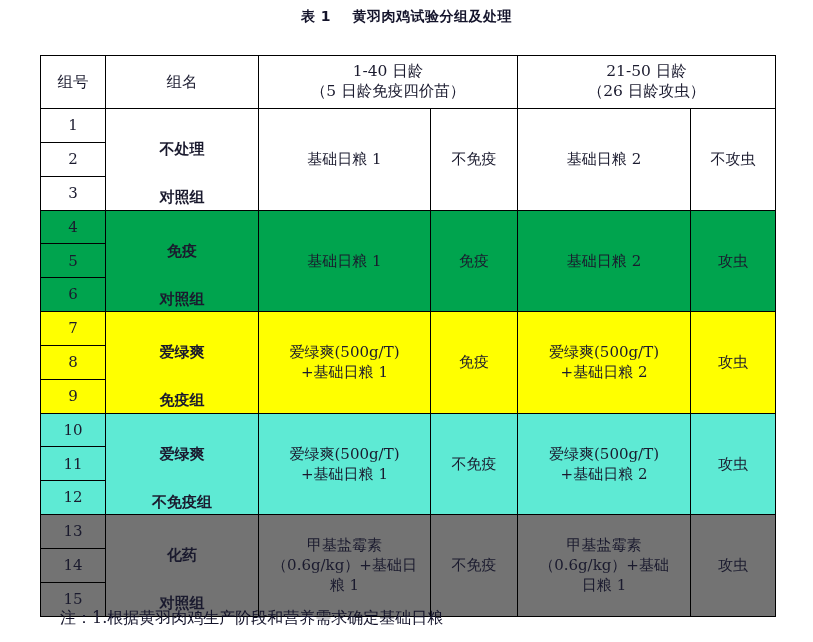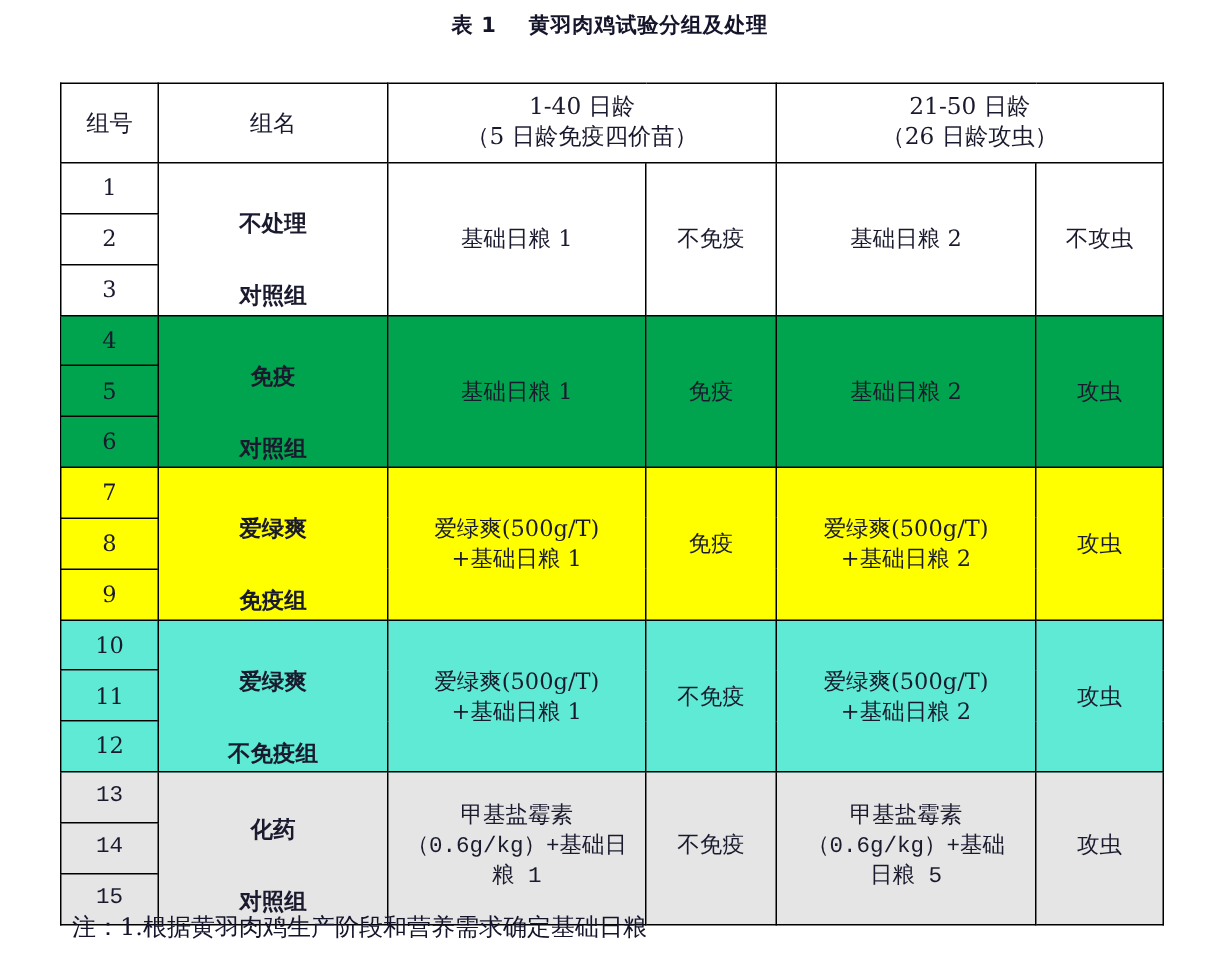--- a/index.html
+++ b/index.html
@@ -88,26 +88,26 @@
   td.txt .tl { display: block; white-space: pre; }
 
   
   tr.blk-plain td.grpname { font-weight: 700; }
 
   
   .bg-white  { background: #ffffff; }
   .bg-green  { background: #00A44E; }
   .bg-yellow { background: #FFFF00; }
   .bg-orange { background: #5eead4; }
-  .bg-ltgrn  { background: #e5e5e5; font-family: Liberation Mono, monospace; }
+  .bg-ltgrn  { background: #737373; }
 
   
   .footnote {
     position: absolute;
-    left: 48px;
+    left: 60px;
     top: 608px;
     font-family: "DejaVu Serif", "Liberation Serif", serif;
     font-size: 16px;
     color: #14142b;
     white-space: pre;
   }
 </style>
 </head>
 <body>
 
@@ -252,21 +252,21 @@
             <span class="tl">甲基盐霉素</span>
             <span class="tl">（0.6g/kg）+基础日</span>
             <span class="tl">粮 1</span>
           </td>
           <td class="txt plain" rowspan="3">
             <span class="tl">不免疫</span>
           </td>
           <td class="txt plain" rowspan="3">
             <span class="tl">甲基盐霉素</span>
             <span class="tl">（0.6g/kg）+基础</span>
-            <span class="tl">日粮 5</span>
+            <span class="tl">日粮 1</span>
           </td>
           <td class="txt plain" rowspan="3">
             <span class="tl">攻虫</span>
           </td>
         </tr>
         <tr class="bg-ltgrn">
           <td class="num">14</td>
         </tr>
         <tr class="bg-ltgrn">
           <td class="num">15</td>

